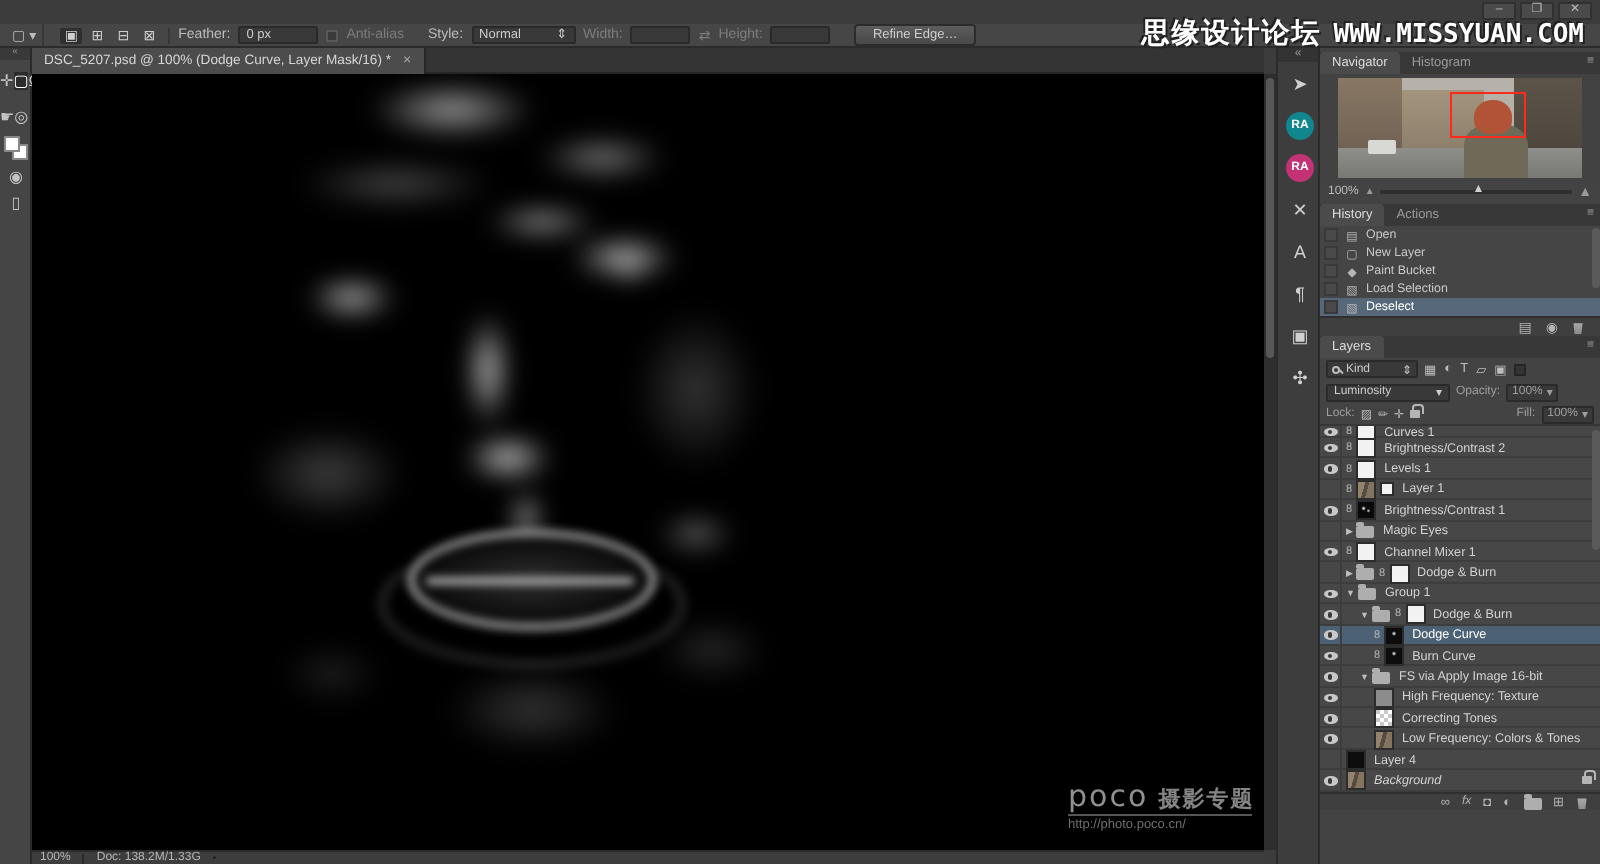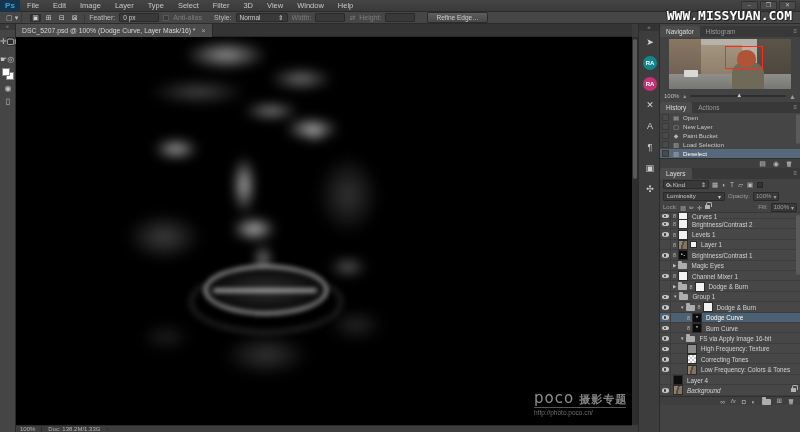--- a/index.html
+++ b/index.html
@@ -255,42 +255,27 @@
   .mini-mag { width:4px; height:4px; border:1px solid #bbb; border-radius:50%;
     position:relative; margin-right:1px; }
   .mini-mag::after { content:""; position:absolute; width:2.5px; height:1px;
     background:#bbb; transform:rotate(45deg); right:-2px; bottom:-0.5px; }
 </style>
 </head>
 <body>
 
 <div id="app">
 
-  <div class="titlebar">
-    <div class="ps-logo">Ps</div>
-    <div class="menu">
-        <span class="menu-item">File</span>
-        <span class="menu-item">Edit</span>
-        <span class="menu-item">Image</span>
-        <span class="menu-item">Layer</span>
-        <span class="menu-item">Type</span>
-        <span class="menu-item">Select</span>
-        <span class="menu-item">Filter</span>
-        <span class="menu-item">3D</span>
-        <span class="menu-item">View</span>
-        <span class="menu-item">Window</span>
-        <span class="menu-item">Help</span>
-      </div>
-  </div>
   <div class="winbtns">
       <span class="winbtn">–</span>
       <span class="winbtn">❐</span>
       <span class="winbtn">✕</span>
     </div>
   <div class="watermark-top">
+    <span class="wm-cn">思缘设计论坛</span>
     <span class="wm-en">WWW.MISSYUAN.COM</span>
   </div>
 
   <div class="optionsbar">
     <div class="tool-preset">
       <span>▢</span>
       <span>▾</span>
     </div>
     <div class="mode-group">
         <span class="mode-btn active">▣</span>

